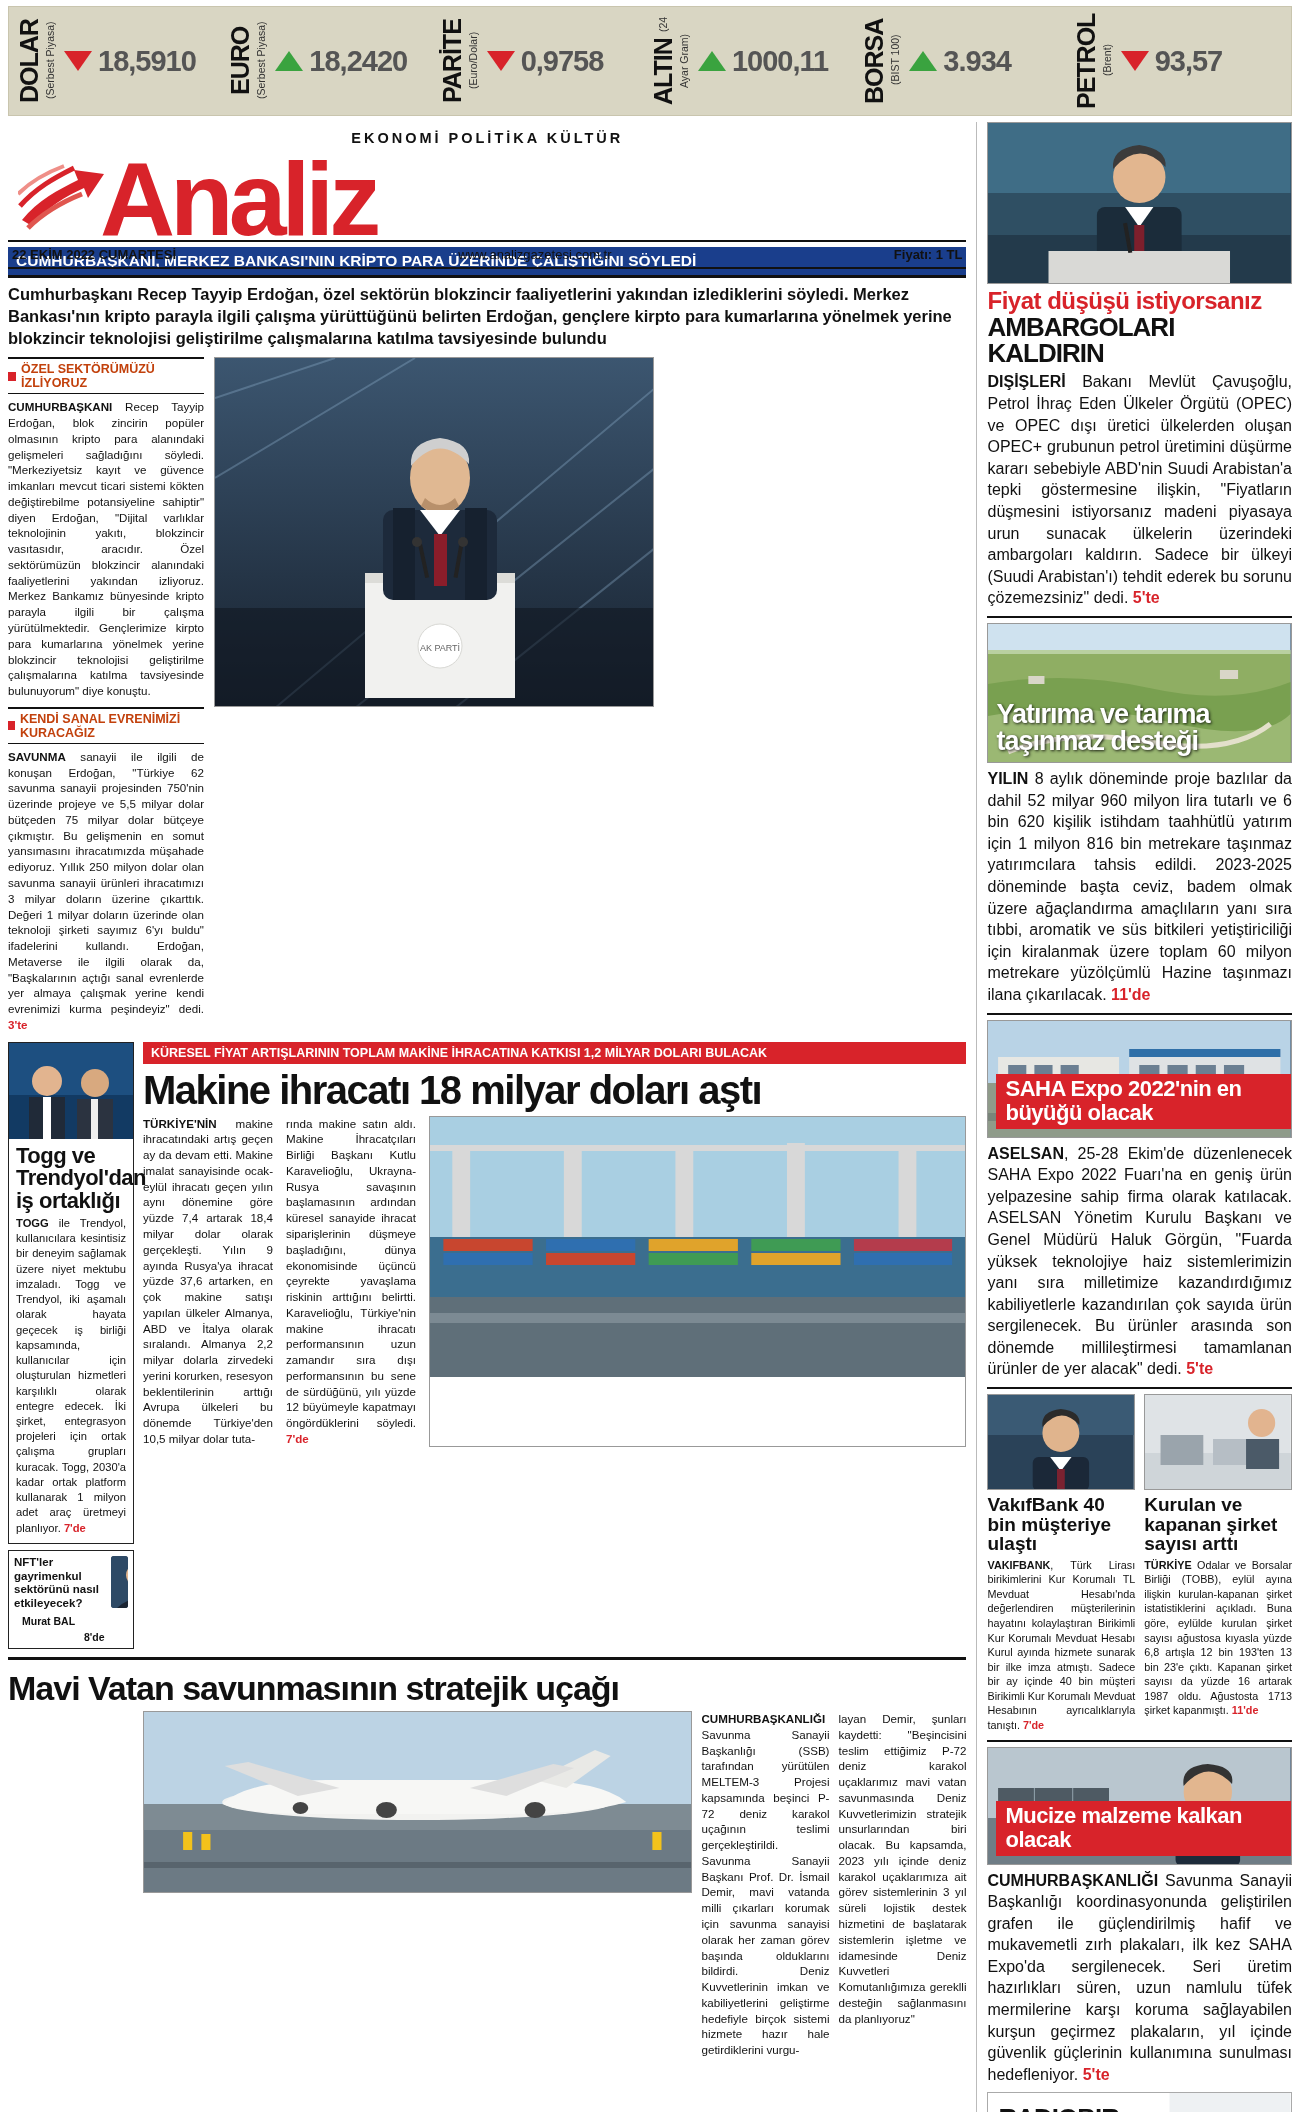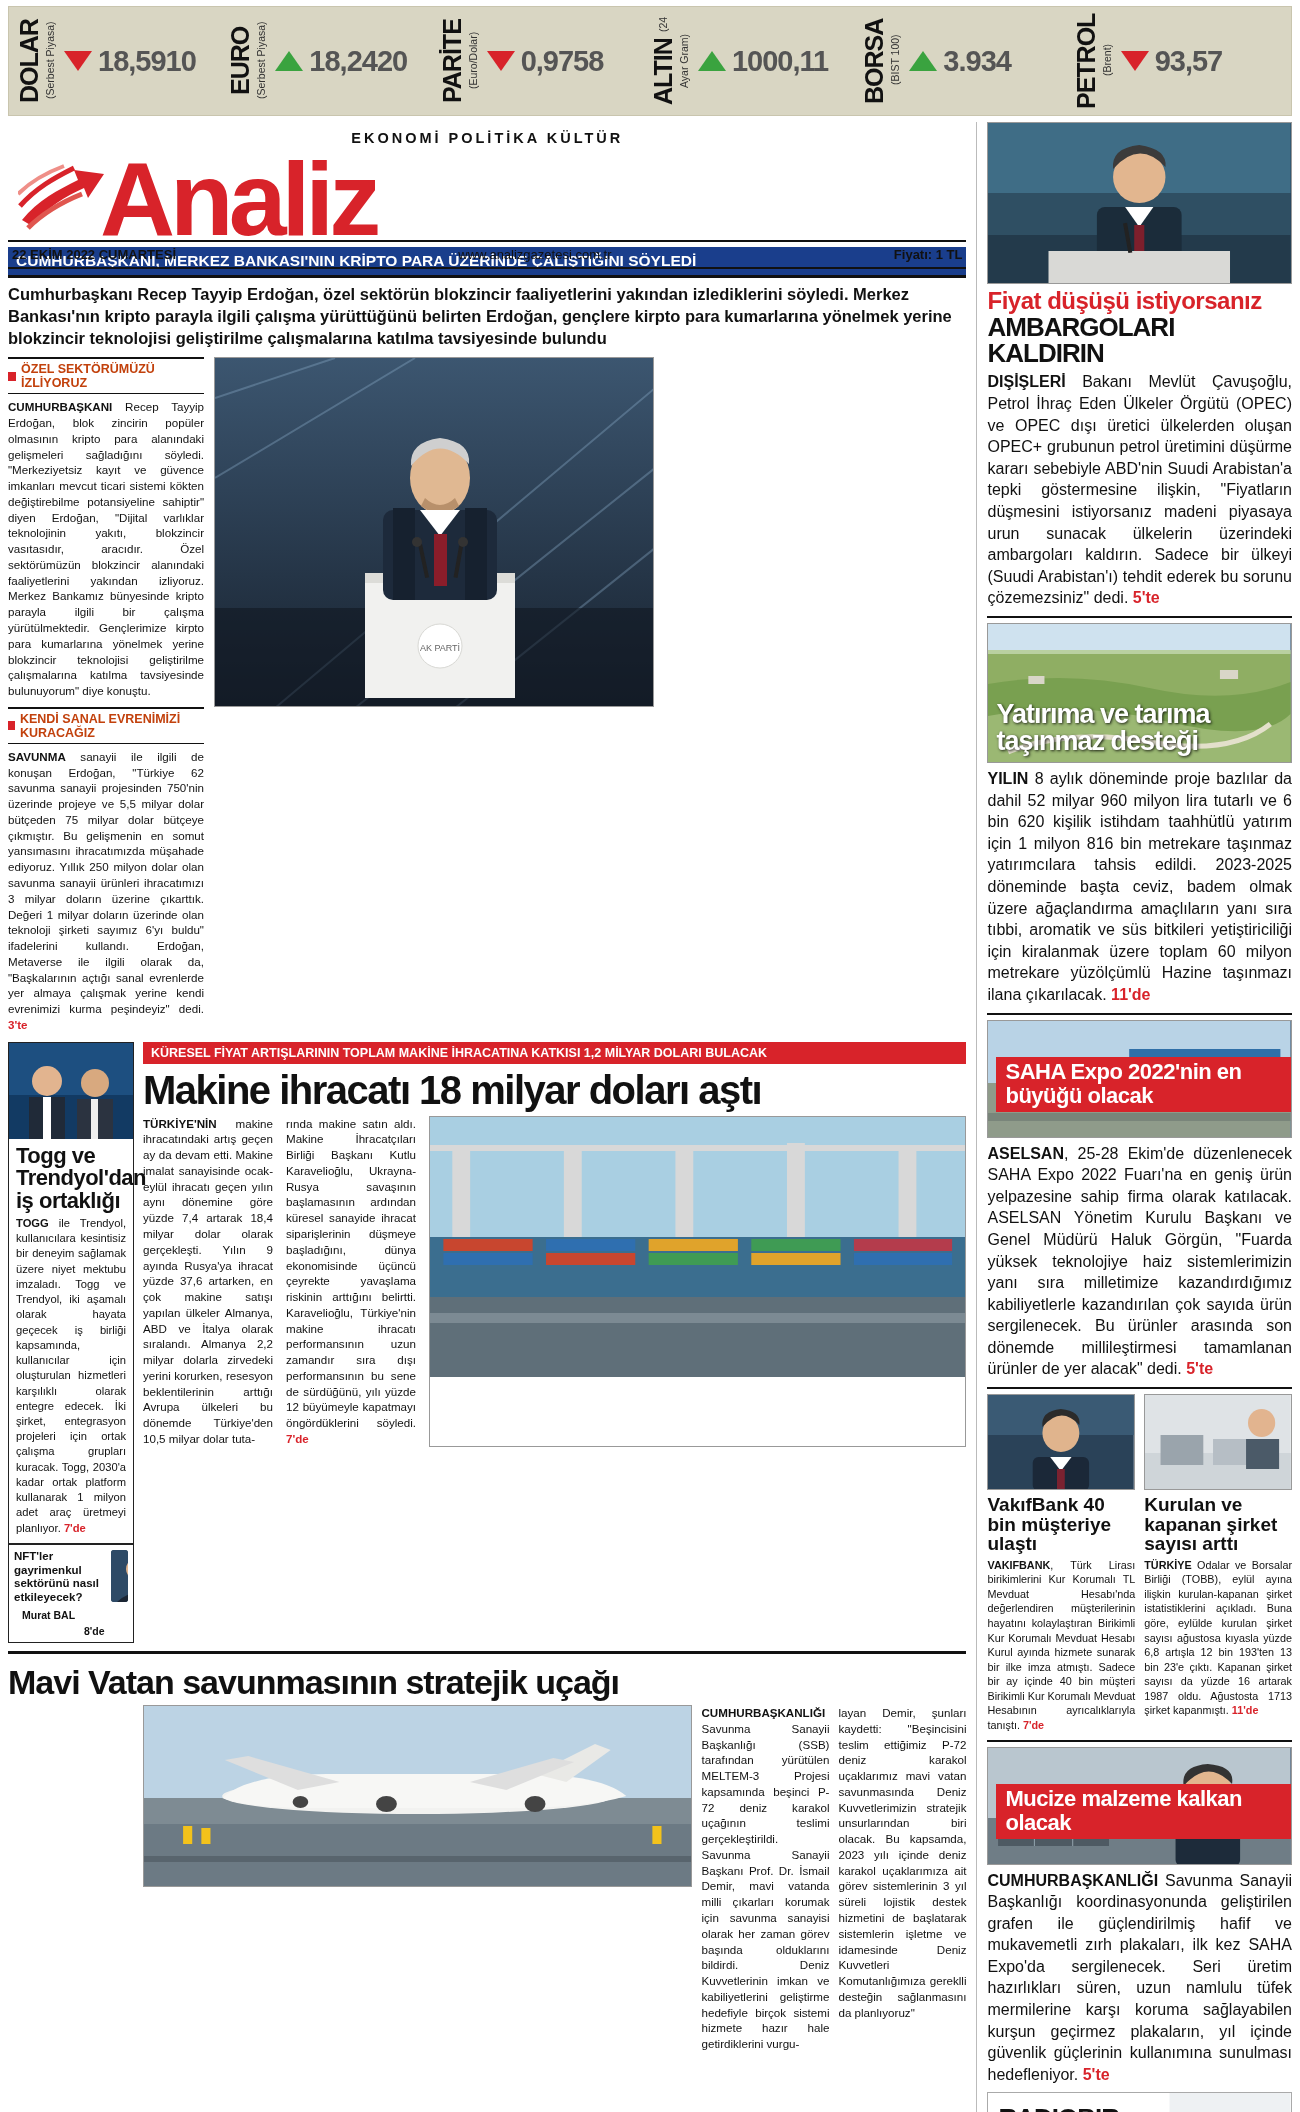--- a/index.html
+++ b/index.html
@@ -93,31 +93,31 @@
   .r-kicker { font-size:24px; font-weight:bold; color:#d8232a; line-height:1.02; margin-top:5px; letter-spacing:-0.5px;}
   .r-head { font-size:26px; font-weight:bold; line-height:1.0; margin:1px 0 5px; letter-spacing:-1px;}
   .r-txt { font-size:16px; line-height:1.35; text-align:justify; }
   .r-rule { border-top:2px solid #111; margin:7px 0 5px;}
   .overlay-title {
     position:absolute; left:0; bottom:0; width:100%;
     font-size:27px; font-weight:bold; color:#fff; line-height:1.02;
     padding:6px 8px; text-shadow:1px 1px 3px rgba(0,0,0,.85); letter-spacing:-1px;
   }
   .ribbon {
-    position:absolute; left:8px; bottom:25px;
+    position:absolute; left:8px; bottom:8px;
     background:#d8232a; color:#fff; font-size:22px; font-weight:bold;
     padding:3px 9px; letter-spacing:-0.5px; line-height:1.1;
   }
   .two-r { display:flex; gap:9px; }
   .two-r > div { flex:1; }
   .r-h2 { font-size:19px; font-weight:bold; line-height:1.03; margin-bottom:4px;}
 
   .radiobir { border:1px solid #aaa; height:176px; position:relative; overflow:hidden; background:#fff;}
 
-  .nft-box { border:1px solid #222; padding:5px; display:flex; gap:6px; margin-top:0;}
+  .nft-box { border:1px solid #222; padding:5px; display:flex; gap:6px; margin-top:6px;}
   .nft-txt { font-size:11.5px; font-weight:bold; line-height:1.2;}
   .nft-by { font-size:10.5px; font-weight:bold; margin-top:4px;padding-left:8px;}
   .avatar { width:52px; height:52px; border-radius:3px; background:#30465e; overflow:hidden; position:relative;}
 </style>
 </head>
 <body>
 
 <div class="page">
 
   <div class="ticker">

